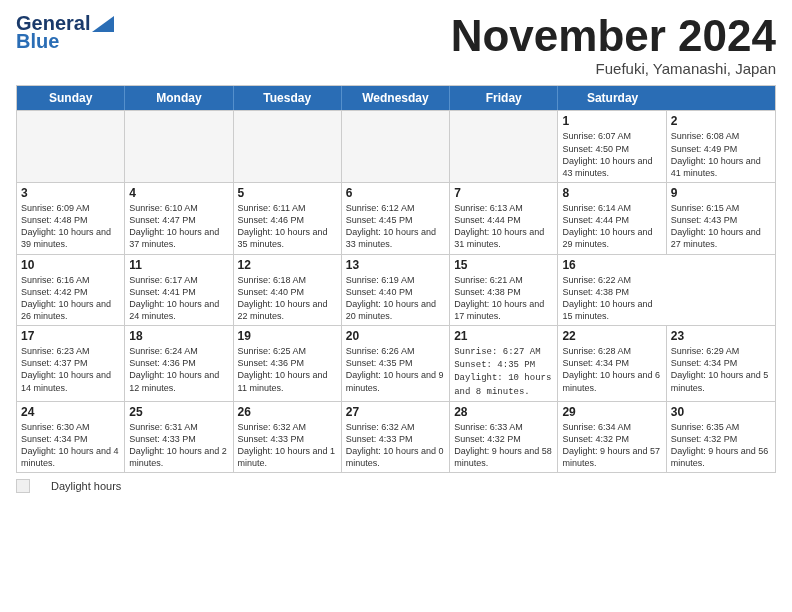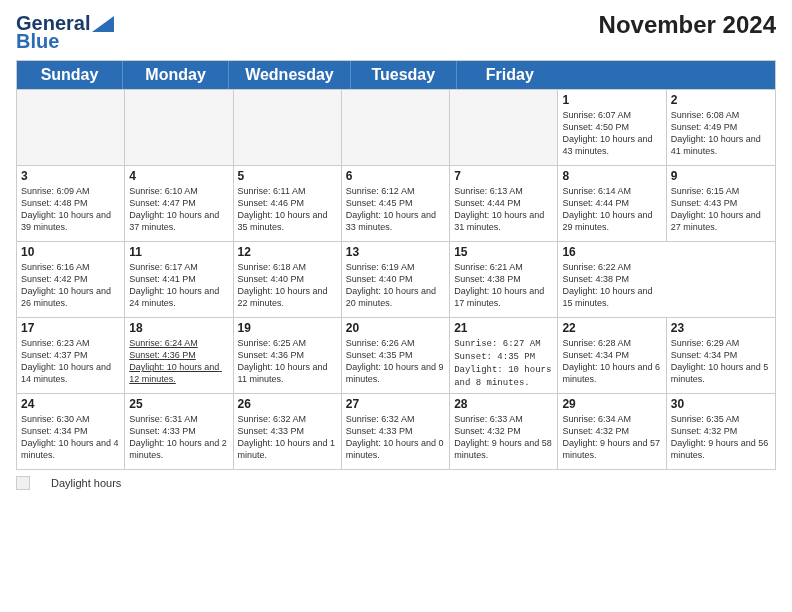--- a/index.html
+++ b/index.html
@@ -31,21 +31,21 @@
     .logo-text {
       font-size: 18px;
       font-weight: bold;
       color: #1a3a6b;
       line-height: 1.1;
     }
     .title-area {
       text-align: right;
     }
     .month-title {
-      font-size: 24px;
+      font-size: 44px;
       font-weight: bold;
       color: #222;
       line-height: 1.1;
     }
     .location {
       font-size: 15px;
       color: #444;
     }
     .calendar {
       flex: 1;
@@ -53,21 +53,21 @@
       flex-direction: column;
       border: 1px solid #ccc;
     }
     .cal-header {
       display: grid;
       grid-template-columns: repeat(7, 1fr);
       background: #2a6db5;
     }
     .cal-header-cell {
       color: #fff;
-      font-size: 16px;
+      font-size: 12px;
       font-weight: bold;
       text-align: center;
       padding: 5px 16px;
       border-right: 1px solid #5590cc;
     }
     .cal-header-cell:last-child { border-right: none; }
     .cal-body {
       flex: 1;
       display: flex;
       flex-direction: column;
@@ -126,30 +126,32 @@
       <div style="display:flex;align-items:center;">
         <span class="logo-text" style="color:#1a3a6b;font-weight:bold;font-size:20px;">General</span>
         <svg width="22" height="16" viewBox="0 0 22 16" style="margin-left:2px;margin-top:2px;">
           <polygon points="0,16 22,0 22,16" fill="#2a6db5"></polygon>
         </svg>
       </div>
       <span class="logo-text" style="color:#2a6db5;font-size:20px;font-weight:bold;margin-top:-4px;">Blue</span>
     </div>
     <div class="title-area">
       <div class="month-title">November 2024</div>
+      <div class="location">Fuefuki, Yamanashi, Japan</div>
     </div>
   </div>
 
   <div class="calendar">
     <div class="cal-header">
     <div class="cal-header-cell">Sunday</div>
         <div class="cal-header-cell">Monday</div>
+        <div class="cal-header-cell">Tuesday</div>
         <div class="cal-header-cell">Wednesday</div>
-        <div class="cal-header-cell">Tuesday</div>
         <div class="cal-header-cell">Friday</div>
+        <div class="cal-header-cell">Saturday</div>
       </div>
     <div class="cal-body">
     <div class="cal-row">
           <div class="cal-cell empty"></div>
           <div class="cal-cell empty"></div>
           <div class="cal-cell empty"></div>
           <div class="cal-cell empty"></div>
           <div class="cal-cell empty"></div>
           <div class="cal-cell"><span class="day-num">1</span><span class="cell-text" style="white-space: pre-wrap;">Sunrise: 6:07 AM
 Sunset: 4:50 PM
@@ -198,21 +200,21 @@
 Sunset: 4:38 PM
 Daylight: 10 hours and 17 minutes.</span></div>
           <div class="cal-cell"><span class="day-num">16</span><span class="cell-text" style="white-space: pre-wrap;">Sunrise: 6:22 AM
 Sunset: 4:38 PM
 Daylight: 10 hours and 15 minutes.</span></div>
         </div>
         <div class="cal-row">
           <div class="cal-cell"><span class="day-num">17</span><span class="cell-text" style="white-space: pre-wrap;">Sunrise: 6:23 AM
 Sunset: 4:37 PM
 Daylight: 10 hours and 14 minutes.</span></div>
-          <div class="cal-cell"><span class="day-num">18</span><span class="cell-text" style="white-space: pre-wrap; text-decoration: underline;">Sunrise: 6:24 AM
+          <div class="cal-cell"><span class="day-num">18</span><span class="cell-text" style="white-space: pre-wrap;">Sunrise: 6:24 AM
 Sunset: 4:36 PM
 Daylight: 10 hours and 12 minutes.</span></div>
           <div class="cal-cell"><span class="day-num">19</span><span class="cell-text" style="white-space: pre-wrap;">Sunrise: 6:25 AM
 Sunset: 4:36 PM
 Daylight: 10 hours and 11 minutes.</span></div>
           <div class="cal-cell"><span class="day-num">20</span><span class="cell-text" style="white-space: pre-wrap;">Sunrise: 6:26 AM
 Sunset: 4:35 PM
 Daylight: 10 hours and 9 minutes.</span></div>
           <div class="cal-cell"><span class="day-num">21</span><span class="cell-text" style="white-space: pre-wrap; font-family: Liberation Mono, monospace;">Sunrise: 6:27 AM
 Sunset: 4:35 PM

